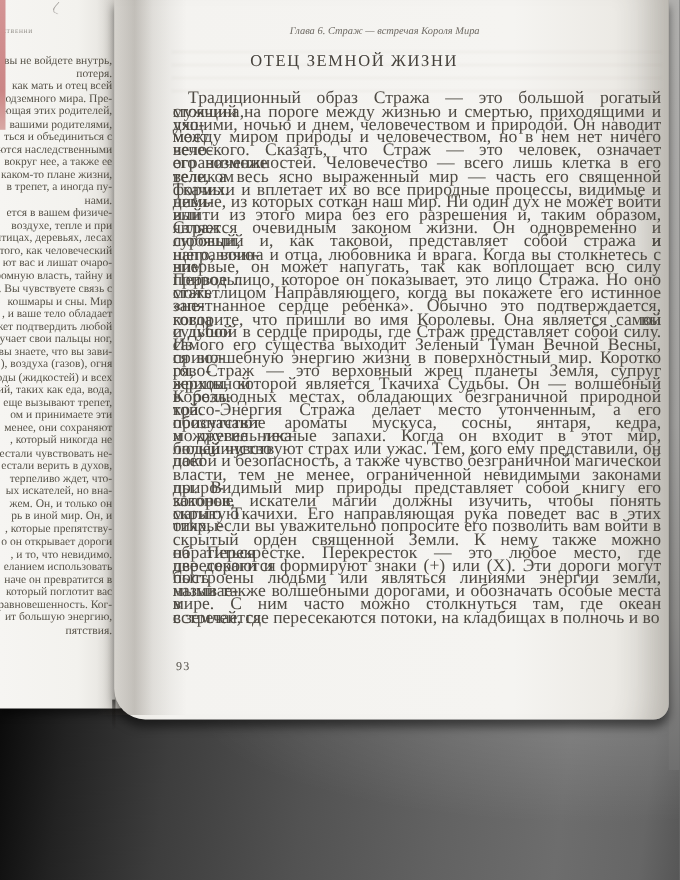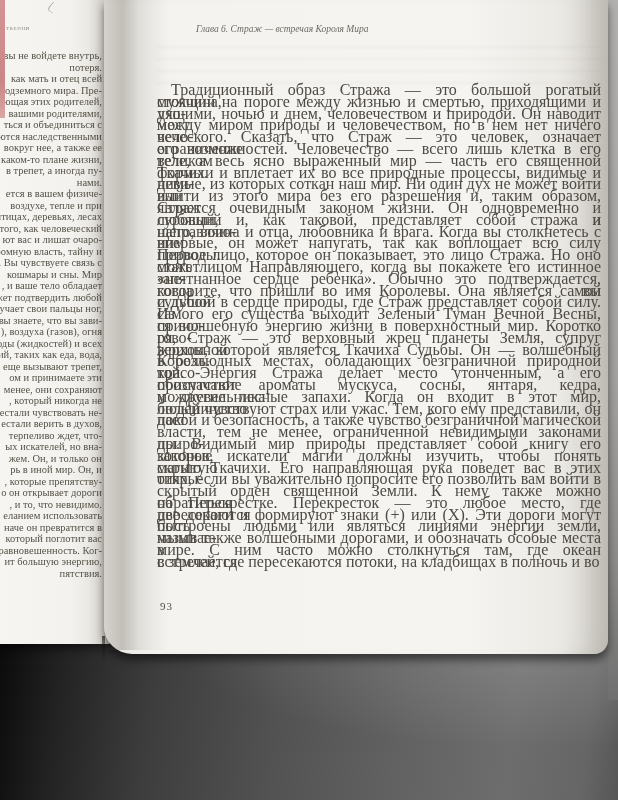--- a/index.html
+++ b/index.html
@@ -29,21 +29,21 @@
 
   
   .gutter{position:absolute;left:88px;top:0;width:82px;height:650px;pointer-events:none;
     background:linear-gradient(90deg,rgba(70,62,52,0) 0%,rgba(70,62,52,.26) 42%,rgba(70,62,52,.10) 62%,rgba(70,62,52,0) 100%);}
 
   
   .page-right{position:absolute;left:104px;top:0;width:504px;height:654px;
     background:linear-gradient(90deg,#e9e7e2 0%,#f4f3f0 10%,#f5f4f1 72%,#eceae5 90%,#dedcd7 100%);
     border-radius:0 0 14px 28px;
     box-shadow:0 6px 9px rgba(0,0,0,.5), inset -42px 0 30px -26px rgba(70,62,52,.25);}
-  .run-header{position:absolute;left:92px;top:24px;width:240px;text-align:left;
+  .run-header{position:absolute;left:92px;top:24px;width:240px;text-align:right;
     font-style:italic;font-size:9.5px;color:#6e6a63;}
   .sec-title{position:absolute;left:98px;top:48px;width:240px;text-align:center;
     font-size:15px;letter-spacing:1.5px;color:#45413b;white-space:nowrap;}
   
   .bleed{position:absolute;left:52px;top:46px;width:446px;height:40px;opacity:.55;
     background:repeating-linear-gradient(180deg,rgba(140,133,120,.14) 0 2px,rgba(140,133,120,0) 2px 12px);
     filter:blur(1.4px);pointer-events:none;}
   .rp-text{position:absolute;left:53px;top:84px;width:444px;}
   .rp-line{height:11.8px;line-height:11.8px;font-size:16px;color:#4e4a43;
     text-align:justify;text-align-last:justify;white-space:normal;}
@@ -209,20 +209,21 @@
         </div>
         <div class="lp-line">
           <span>пятствия.</span>
         </div>
       </div>
   </div>
 
   <div class="page-right">
     <div class="bleed"></div>
     <div class="run-header">Глава 6. Страж — встречая Короля Мира</div>
+    <div class="sec-title">ОТЕЦ ЗЕМНОЙ ЖИЗНИ</div>
     <div class="rp-text">
         <div class="rp-line indent"><span>Традиционный образ Стража — это большой рогатый мужчина,</span></div>
         <div class="rp-line"><span>стоящий на пороге между жизнью и смертью, приходящими и ухо-</span></div>
         <div class="rp-line"><span>дящими, ночью и днем, человечеством и природой. Он наводит мост</span></div>
         <div class="rp-line"><span>между миром природы и человечеством, но в нем нет ничего чело-</span></div>
         <div class="rp-line"><span>веческого. Сказать, что Страж — это человек, означает ограничение</span></div>
         <div class="rp-line"><span>его возможностей. Человечество — всего лишь клетка в его великом</span></div>
         <div class="rp-line end"><span>теле, а весь ясно выраженный мир — часть его священной формы.</span></div>
         <div class="rp-line"><span>Ткачихи и вплетает их во все природные процессы, видимые и неви-</span></div>
         <div class="rp-line"><span>димые, из которых соткан наш мир. Ни один дух не может войти или</span></div>

